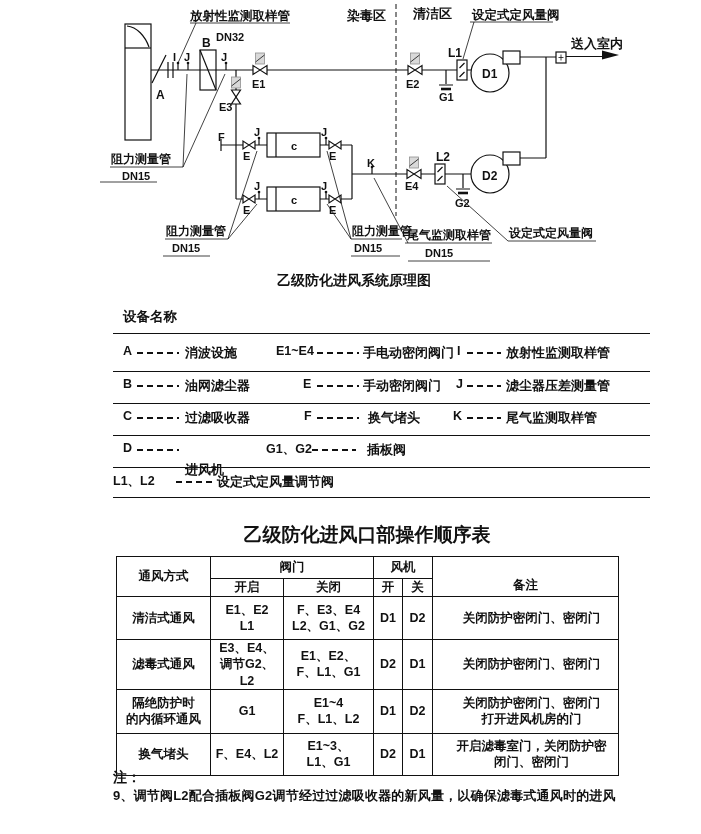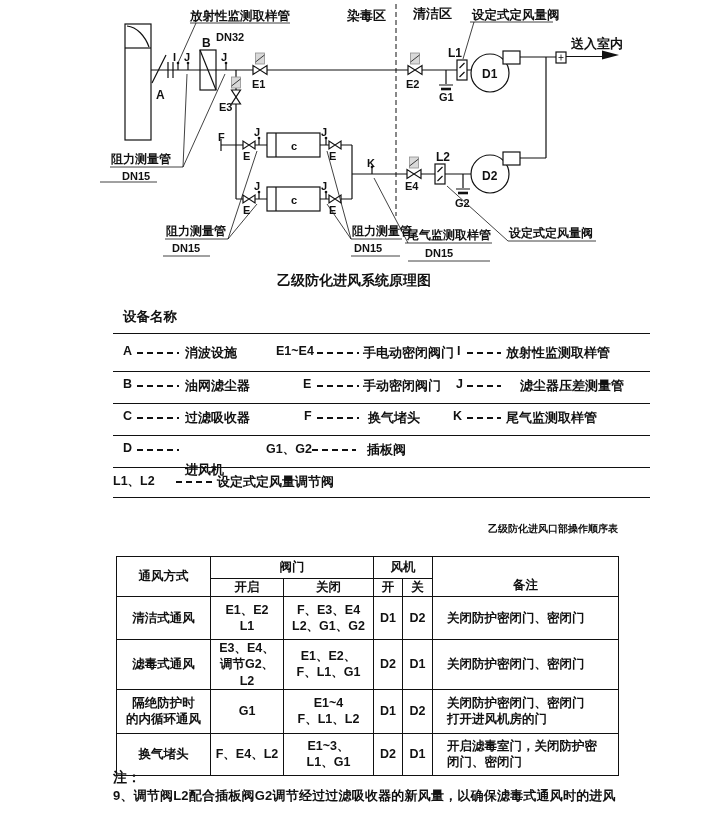--- a/index.html
+++ b/index.html
@@ -19,25 +19,25 @@
   .s11{font-size:11px;} .s12{font-size:12px;} .s125{font-size:12.5px;}
   .s13{font-size:13px;} .s14{font-size:14px;}
   
   .hline{position:absolute;left:113px;width:537px;height:0;border-top:1.4px solid #111;}
   .lg-head{position:absolute;font-size:13.5px;}
   .lg-code{position:absolute;font-size:12.5px;white-space:nowrap;}
   .lg-name{position:absolute;font-size:13px;white-space:nowrap;}
   .dashes{position:absolute;width:42px;height:2px;
           background:repeating-linear-gradient(90deg,#111 0 6px,transparent 6px 10px);}
   
-  .tbl-title{position:absolute;left:116px;top:522px;width:502px;text-align:right;font-size:10px;}
+  .tbl-title{position:absolute;left:116px;top:522px;width:502px;text-align:center;font-size:19px;}
   table.op{position:absolute;left:116px;top:556px;width:502px;border-collapse:collapse;table-layout:fixed;}
   table.op th,table.op td{border:1.4px solid #111;font-size:12.5px;text-align:center;
        white-space:pre-line;line-height:1.3;padding:0 2px;font-weight:bold;}
-  table.op td.remark{text-align:left;padding-left:14px;}
+  table.op td.remark{text-align:center;padding-left:14px;}
   table.op th.remark-h{vertical-align:top;padding-top:20px;}
   
   .note-head{position:absolute;left:113px;top:769px;font-size:14px;}
   .note-line{position:absolute;left:113px;width:545px;font-size:13px;letter-spacing:.2px;}
 </style>
 </head>
 <body>
 
 <div class="page">
 
@@ -221,21 +221,21 @@
     <span class="lg-name" style="left:506px;top:344px">放射性监测取样管</span>
 
     <span class="lg-code" style="left:123px;top:377px">B</span>
     <span class="dashes" style="left:137px;top:385px"></span>
     <span class="lg-name" style="left:185px;top:377px">油网滤尘器</span>
     <span class="lg-code" style="left:303px;top:377px">E</span>
     <span class="dashes" style="left:317px;top:385px"></span>
     <span class="lg-name" style="left:363px;top:377px">手动密闭阀门</span>
     <span class="lg-code" style="left:456px;top:377px">J</span>
     <span class="dashes" style="left:467px;top:385px;width:34px"></span>
-    <span class="lg-name" style="left:520px;top:377px">滤尘器压差测量管</span>
+    <span class="lg-name" style="left:506px;top:377px">滤尘器压差测量管</span>
 
     <span class="lg-code" style="left:123px;top:409px">C</span>
     <span class="dashes" style="left:137px;top:417px"></span>
     <span class="lg-name" style="left:185px;top:409px">过滤吸收器</span>
     <span class="lg-code" style="left:304px;top:409px">F</span>
     <span class="dashes" style="left:317px;top:417px"></span>
     <span class="lg-name" style="left:368px;top:409px">换气堵头</span>
     <span class="lg-code" style="left:453px;top:409px">K</span>
     <span class="dashes" style="left:467px;top:417px;width:34px"></span>
     <span class="lg-name" style="left:506px;top:409px">尾气监测取样管</span>

